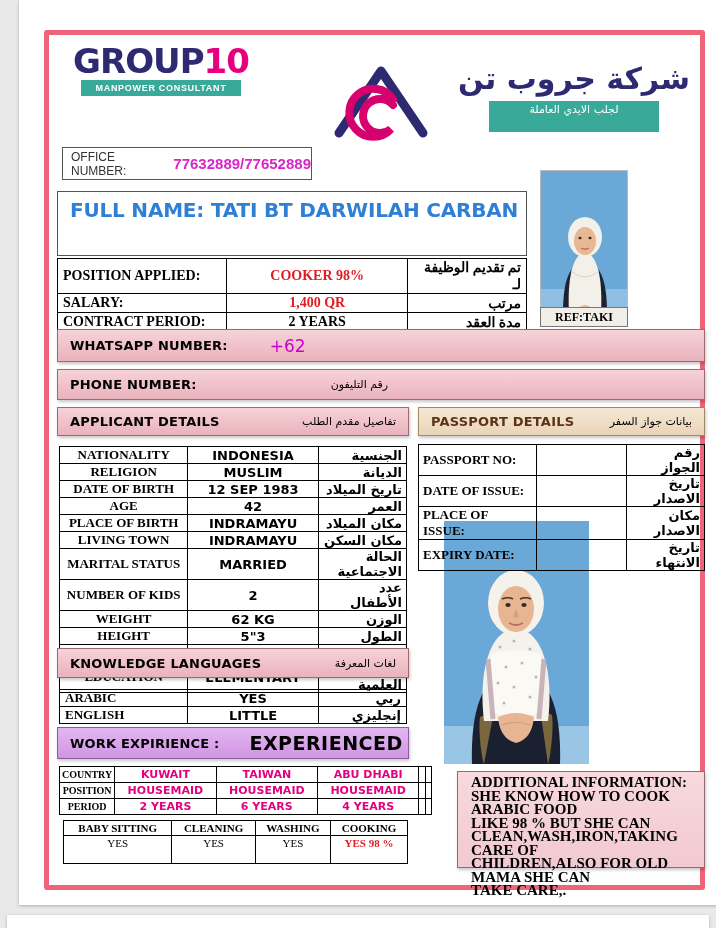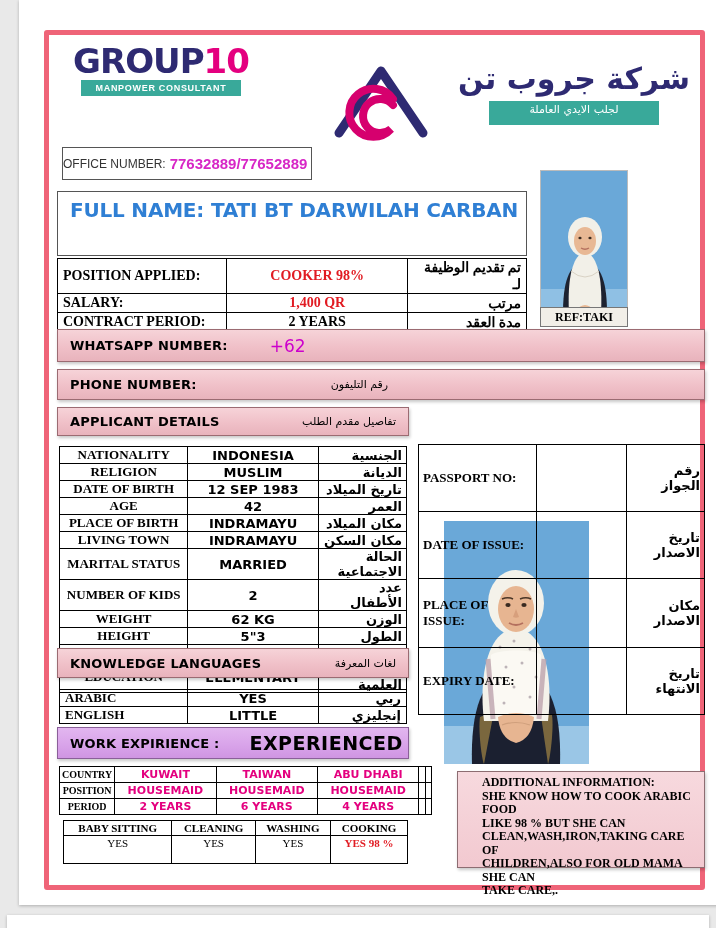--- a/index.html
+++ b/index.html
@@ -64,30 +64,31 @@
     width: 250px; text-align: center;
   }
   .logo-ar-main {
     color: #2e2a72; font-size: 30px; font-weight: bold;
     direction: rtl; line-height: 38px;
     font-family: "DejaVu Sans", sans-serif;
   }
   .logo-ar-bar {
     margin: 3px auto 0; width: 170px;
     background: #39a99a; color: #fff;
-    font-size: 11px; direction: rtl; padding: 2px 0 9px;
+    font-size: 11px; direction: rtl; padding: 2px 0 16px;
     font-family: "DejaVu Sans", sans-serif;
   }
 
   .office-box {
     position: absolute; left: 43px; top: 147px;
     width: 250px; height: 33px;
     border: 1px solid #555;
     background: #fff;
     display: flex; align-items: center;
+    padding-left: 8px;
   }
   .office-lbl { font-size: 12px; color: #333; }
   .office-val {
     font-size: 15px; font-weight: bold; color: #d726c6;
     margin-left: 4px;
   }
 
   
   .name-box {
     position: absolute; left: 38px; top: 191px;
@@ -214,21 +215,21 @@
 
   .passport-table {
     position: absolute; left: 399px; top: 444px;
     width: 287px; border-collapse: collapse;
   }
   .passport-table td {
     border: 1px solid #000;
     height: 18px;
     font-family: "Liberation Serif", serif;
     font-size: 13px; font-weight: bold;
-    padding: 18px 4px;
+    padding: 0 4px;
   }
   .p-lbl { width: 118px; }
   .p-val { width: 90px; }
   .p-ar  { width: 78px; text-align: right; direction: rtl;
            font-size: 9px; font-weight: normal;
            font-family: "DejaVu Sans", sans-serif !important; }
 
   .lang-table {
     position: absolute; left: 40px; top: 689px;
     width: 348px; border-collapse: collapse;
@@ -275,23 +276,23 @@
   .skill-val  { height: 28px; vertical-align: top; padding-top: 1px; }
   .skill-val.red { color: #e11b22; font-weight: bold; }
 
   
   .addl-box {
     position: absolute; left: 438px; top: 771px;
     width: 248px; height: 97px;
     background: linear-gradient(180deg,#f7d9de 0%, #f2c9d0 100%);
     border: 1px solid #8d6d72;
     box-shadow: 1px 2px 3px rgba(0,0,0,.22);
-    padding: 4px 5px 0 24px;
-    font-family: "Liberation Serif", serif;
-    font-size: 12px; font-weight: bold; color: #000;
+    padding: 4px 5px 0 13px;
+    font-family: "Liberation Serif", serif;
+    font-size: 15px; font-weight: bold; color: #000;
     line-height: 13.5px;
   }
 </style>
 </head>
 <body>
 
 <div id="screen">
 
   <div class="page">
     <div class="cv-border"></div>
@@ -403,20 +404,24 @@
     <div class="bar bar-pink" id="phone-bar">
       <span class="bar-lbl">PHONE NUMBER:</span>
       <span class="bar-ar" style="margin-left:90px">رقم التليفون</span>
     </div>
 
     <div class="bar bar-pink" id="applicant-bar">
       <span class="bar-lbl">APPLICANT DETAILS</span>
       <span class="bar-ar bar-ar-right">تفاصيل مقدم الطلب</span>
     </div>
 
+    <div class="bar bar-beige" id="passport-bar">
+      <span class="bar-lbl brown">PASSPORT DETAILS</span>
+      <span class="bar-ar bar-ar-right">بيانات جواز السفر</span>
+    </div>
 
     <table class="detail-table">
       <tbody>
         <tr>
             <td class="d-lbl">NATIONALITY</td>
             <td class="d-val">INDONESIA</td>
             <td class="d-ar">الجنسية</td>
           </tr>
         <tr>
             <td class="d-lbl"> RELIGION</td>

